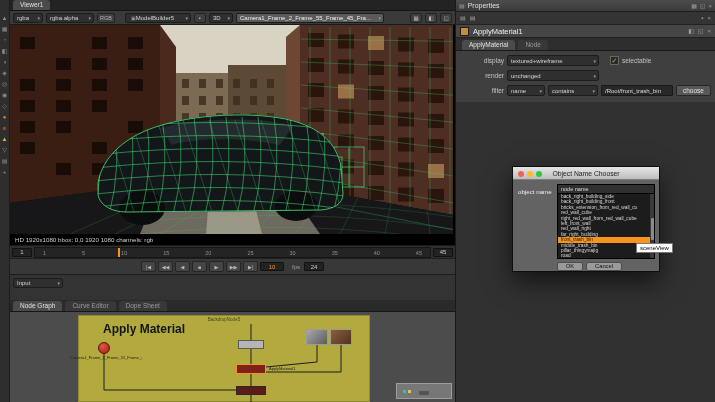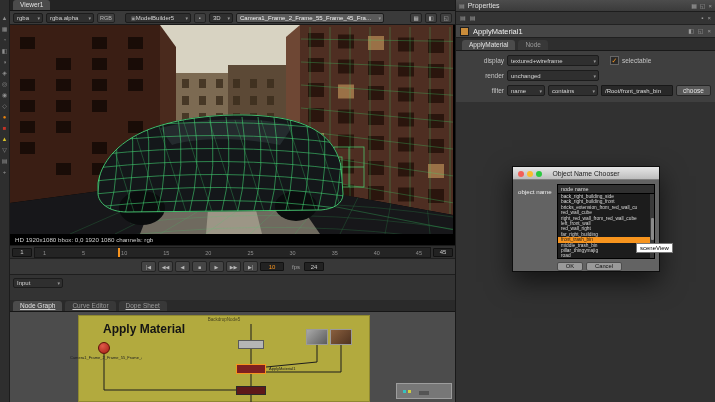--- a/index.html
+++ b/index.html
@@ -37,21 +37,21 @@
   .ticks { display:flex; justify-content:space-between; padding:0 8px; font-size:5.5px; color:#8f8f8f; line-height:11px; }
   .playhead { position:absolute; left:21%; top:0; width:2px; height:100%; background:#f7941e; }
   .transport-row { height:16px; background:#383838; display:flex; align-items:center; justify-content:center; gap:2px; border-top:1px solid #1f1f1f; }
   .tbtn { height:11px; min-width:15px; background:#454545; border:1px solid #242424; border-radius:2px;
     color:#b8b8b8; font-size:5px; line-height:10px; text-align:center; padding:0 1px; }
   .frame-field { color:#f7941e !important; width:24px; }
   .fps-label { font-size:6px; color:#9f9f9f; margin:0 2px 0 6px; }
   .vbottom { height:26px; background:#333; border-top:1px solid #1e1e1e; display:flex; align-items:flex-start; padding:3px; }
 
   
-  #nodegraph { left:10px; top:300px; width:445px; height:102px; background:#f97316;text-decoration:underline; }
+  #nodegraph { left:10px; top:300px; width:445px; height:102px; background:#f97316; }
   .ng-tabs { height:12px; background:#2a2a2a; display:flex; align-items:flex-end; border-bottom:1px solid #161616; }
   #ngcanvas { position:relative; height:90px; background:#4c4c4c; overflow:hidden; }
   #backdrop { position:absolute; left:68px; top:3px; width:292px; height:87px; background:#b2aa3e; border:1px solid #8f8830; }
   #backdrop .bd-label { position:absolute; left:24px; top:6px; font-size:12px; font-weight:bold; color:#141414; }
   #backdrop .bd-name { position:absolute; left:0; right:0; top:1px; text-align:center; font-size:4.5px; color:#4a4620; }
   .ng-wires { position:absolute; left:0; top:0; }
   .node { position:absolute; border:1px solid #2a2a2a; }
   #node-cam { left:88px; top:30px; width:12px; height:12px; border-radius:50%;
     background:radial-gradient(circle at 35% 30%, #e05a4a, #a31d12); border:1px solid #5e0e08; }
   .node-lbl { position:absolute; font-size:4px; line-height:4.5px; color:#222; width:72px; overflow:hidden; }

